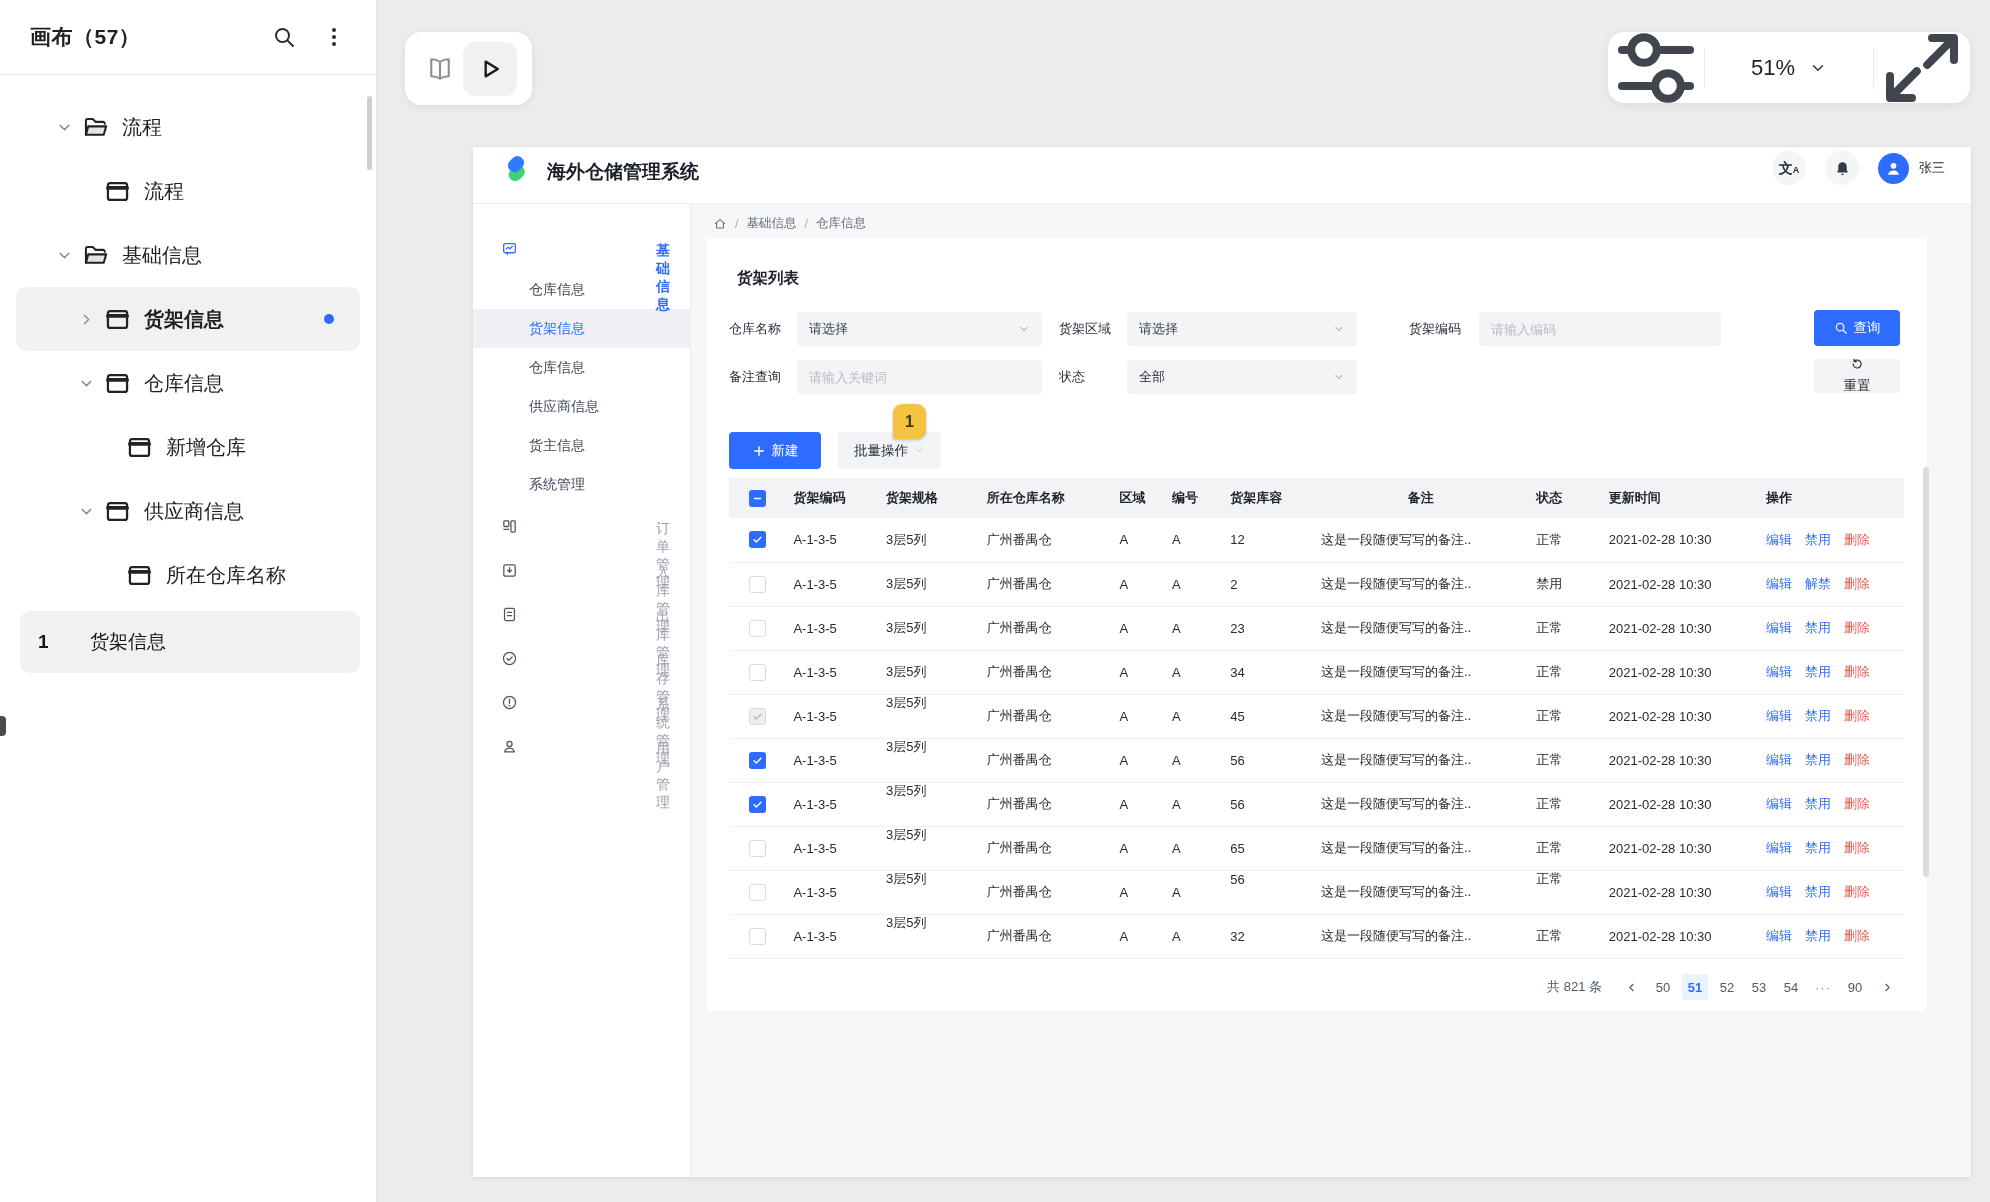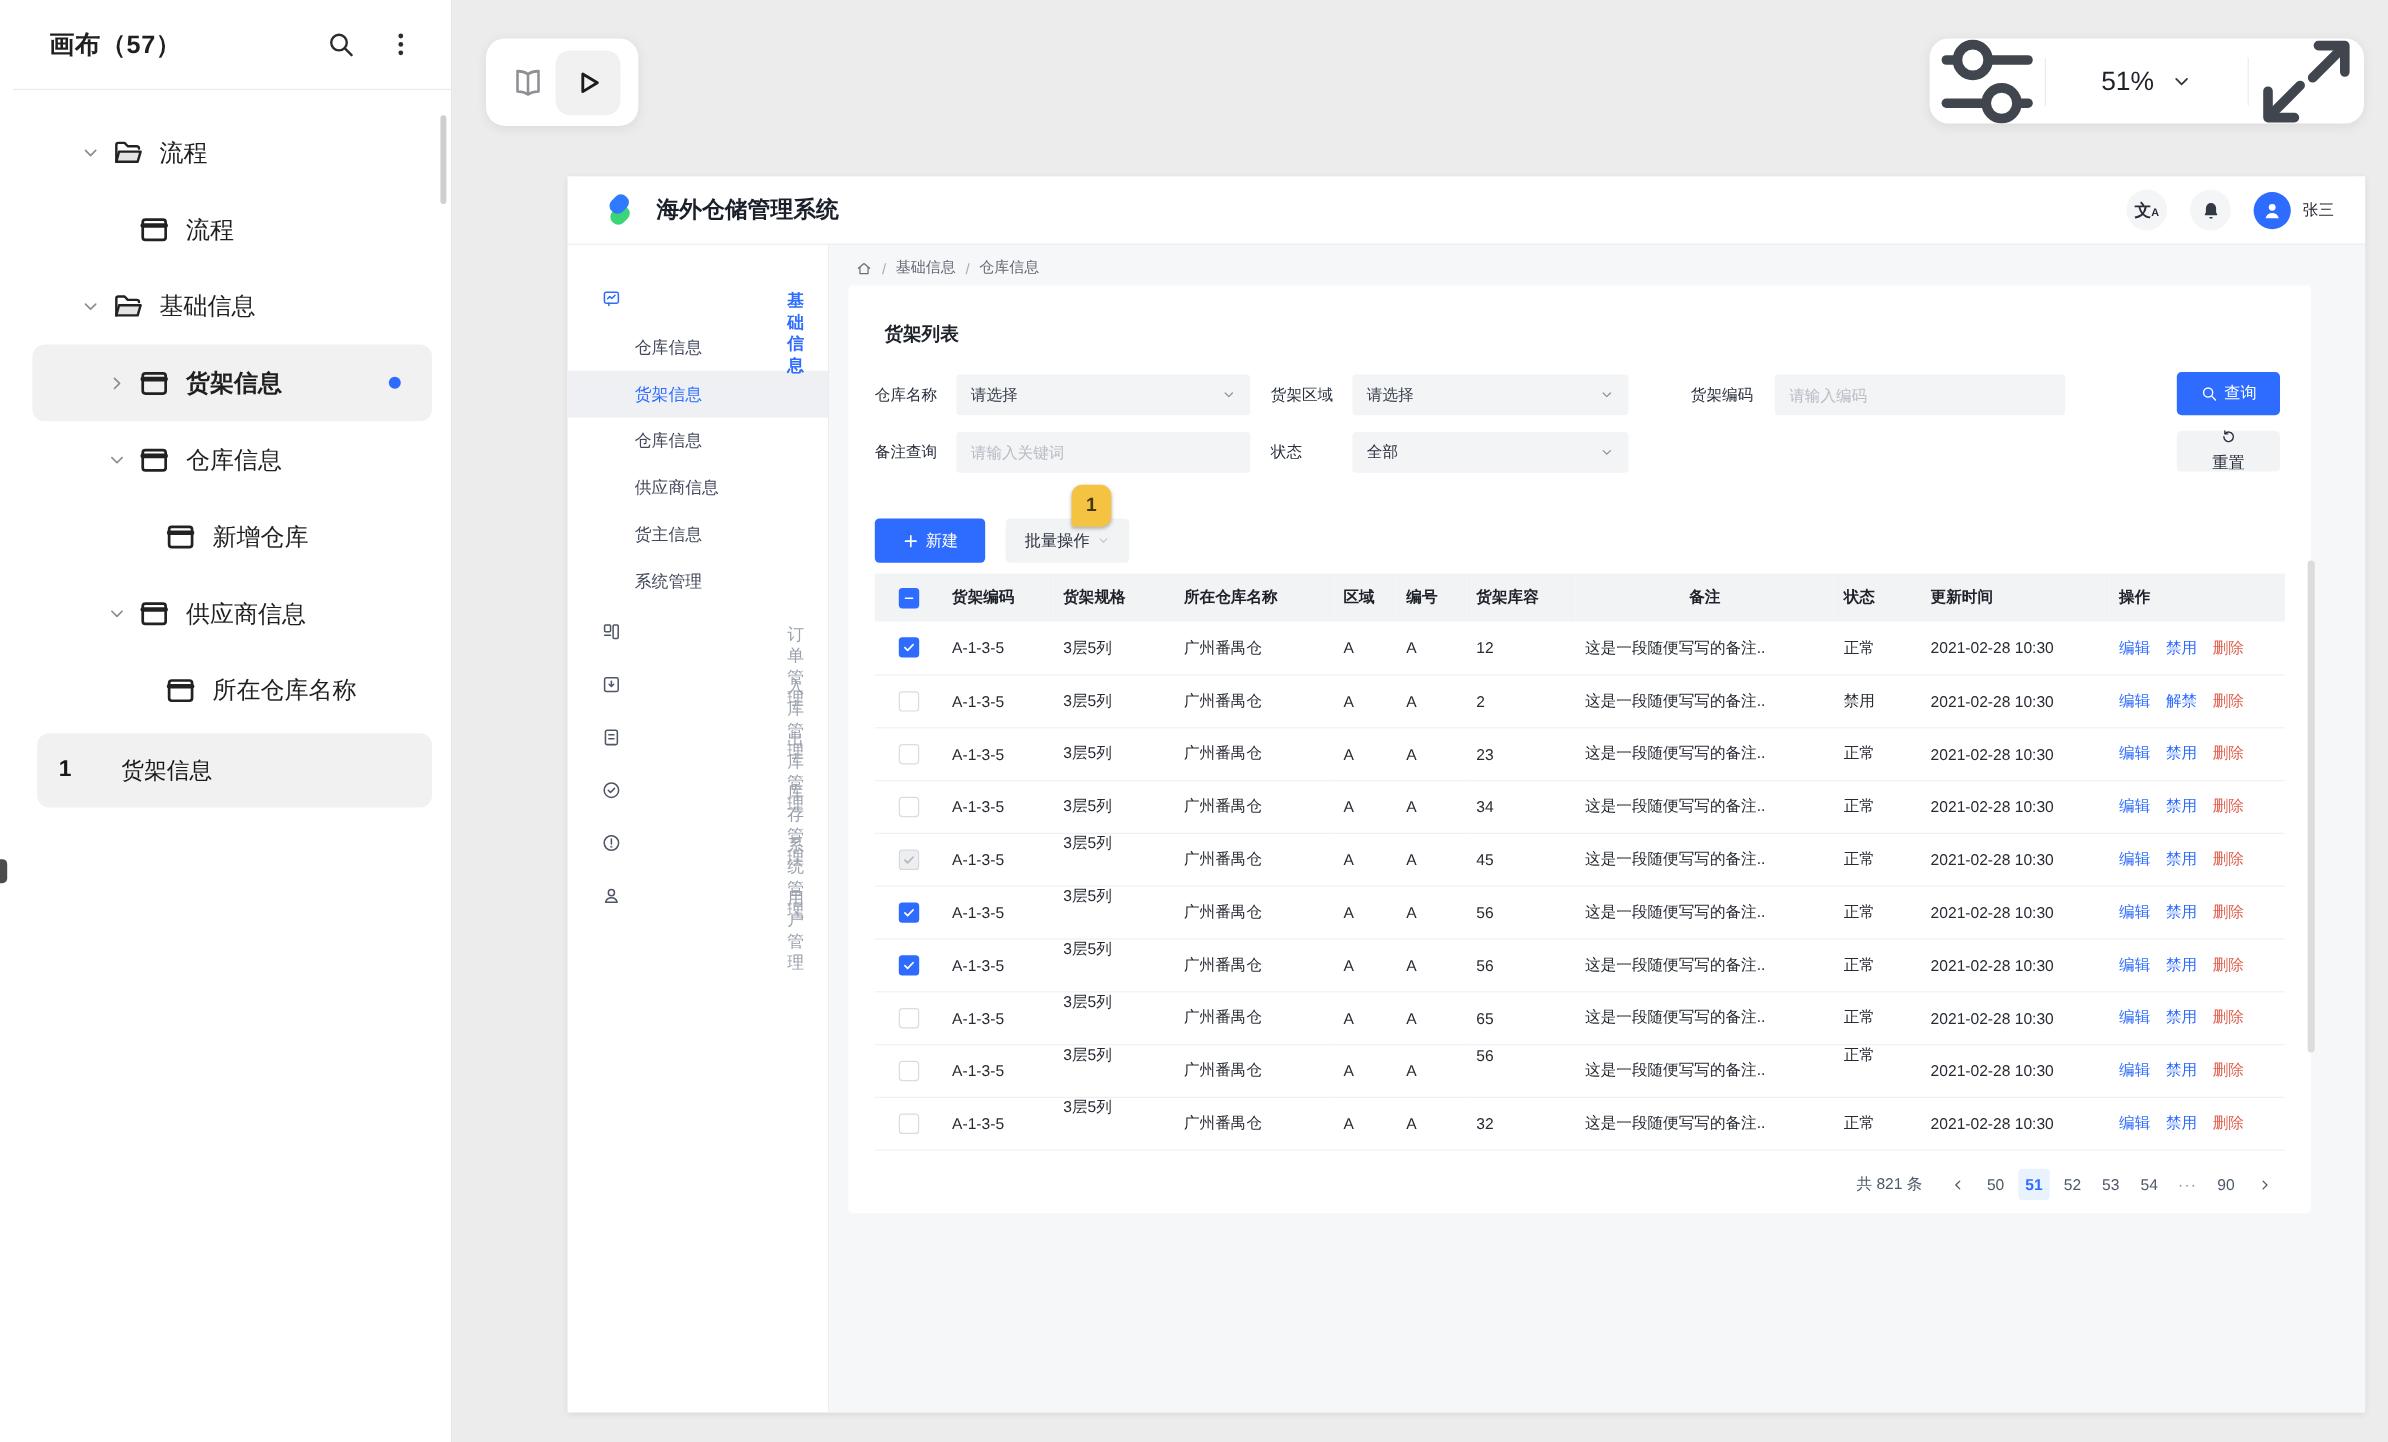--- a/index.html
+++ b/index.html
@@ -5,21 +5,21 @@
   * { box-sizing: border-box; margin: 0; padding: 0; }
   html,body { width:1990px; height:1202px; overflow:hidden;
     font-family:"Liberation Sans", sans-serif; background:#ececec; color:#1f1f21; }
 
   
   .ic { display:inline-flex; align-items:center; justify-content:center; flex:none; }
   .ic svg { width:100%; height:100%; display:block; }
 
   
   .layers-panel { position:absolute; left:0; top:0; width:377px; height:1202px;
-    background:#fff; border-right:1px solid #e2e2e2; z-index:5;padding-left:11px; }
+    background:#fff; border-right:1px solid #e2e2e2; z-index:5; }
   .lp-header { height:75px; border-bottom:1px solid #e9e9e9; display:flex; align-items:center; padding:0 30px; }
   .lp-title { font-size:21px; font-weight:700; letter-spacing:.5px; }
   .lp-header .spacer { flex:1; }
   .lp-hicon { width:24px; height:24px; color:#2c2c2e; margin-left:26px; cursor:pointer; }
   .lp-scrollthumb { position:absolute; right:4px; top:96px; width:5px; height:74px; background:#cfcfcf; border-radius:3px; }
   .lp-tree { padding-top:20px; }
   .tree-row { height:64px; display:flex; align-items:center; margin:0 16px; border-radius:10px; cursor:default; }
   .tree-row.sel { background:#f1f1f2; }
   .tree-row .chev-slot { width:36px; display:flex; justify-content:center; color:#8d8d90; }
   .tree-row .chev-slot .ic { width:17px; height:17px; }
@@ -49,21 +49,21 @@
   .zb-seg { display:flex; align-items:center; justify-content:center; height:100%; }
   .zb-icon { width:96px; color:#41454d; cursor:pointer; }
   .zb-mid { flex:1; gap:14px; cursor:pointer; }
   .zb-zoom { font-size:22px; color:#1d2129; }
   .zb-mid .ic { width:18px; height:18px; color:#33363c; }
   .zb-div { width:1px; height:40px; background:#ebebee; }
 
   
   .frame { position:absolute; left:96px; top:147px; width:1498px; height:1030px; background:#fff;
     box-shadow:0 1px 6px rgba(0,0,0,.09); overflow:hidden; }
-  .mk-header { height:57px; background:#fff; border-bottom:1px solid #ebedf0; display:flex; align-items:center; padding:0 26px; position:relative; z-index:2; }
+  .mk-header { height:57px; background:#fff; border-bottom:1px solid #ebedf0; display:flex; align-items:flex-end; padding:18px 26px; position:relative; z-index:2; }
   .mk-logo { width:34px; height:32px; margin-right:14px; }
   .mk-title { font-size:19px; font-weight:700; color:#1a1f29; }
   .mk-hright { margin-left:auto; display:flex; align-items:center; gap:19px; }
   .mk-circ { width:34px; height:34px; border-radius:50%; background:#f4f5f6; display:flex; align-items:center; justify-content:center; cursor:pointer; }
   .mk-translate { font-size:14px; color:#272e3b; font-weight:600; line-height:1; }
   .mk-translate small { font-size:9px; font-weight:700; }
   .mk-bell { width:17px; height:17px; color:#333a45; }
   .mk-avatar { width:31px; height:31px; border-radius:50%; background:#2e6bff; display:flex; align-items:center; justify-content:center; cursor:pointer; }
   .mk-avatar .ic { width:19px; height:19px; color:#fff; }
   .mk-user { font-size:13px; color:#1d2129; margin-left:-9px; }

